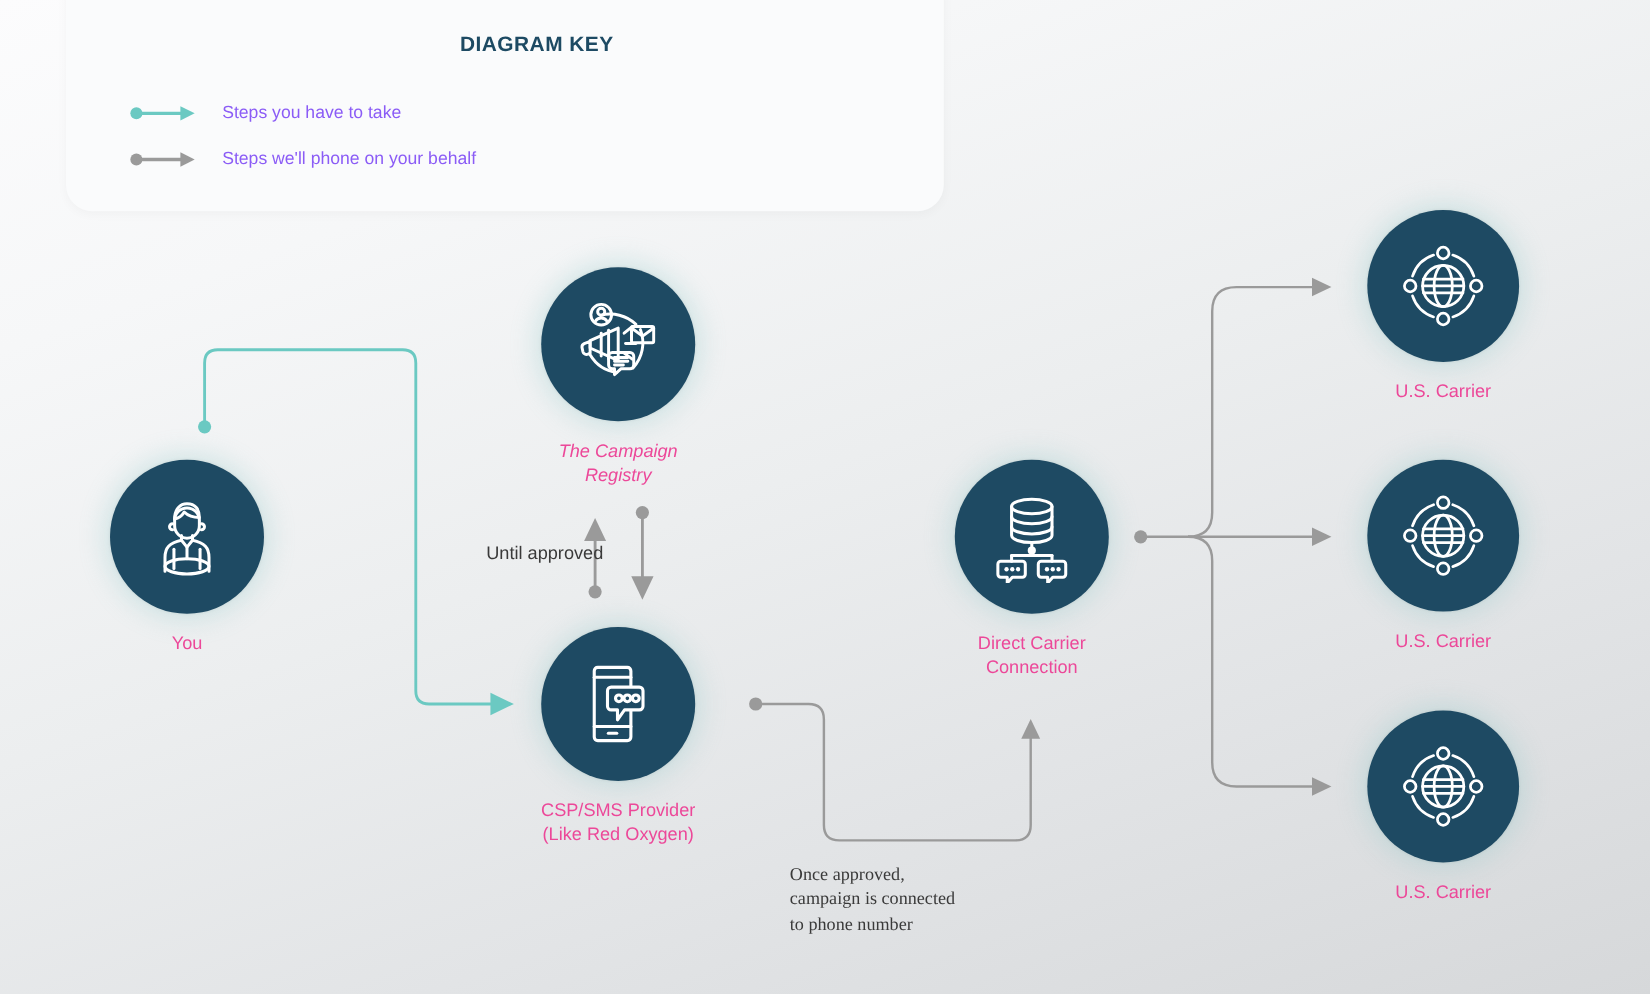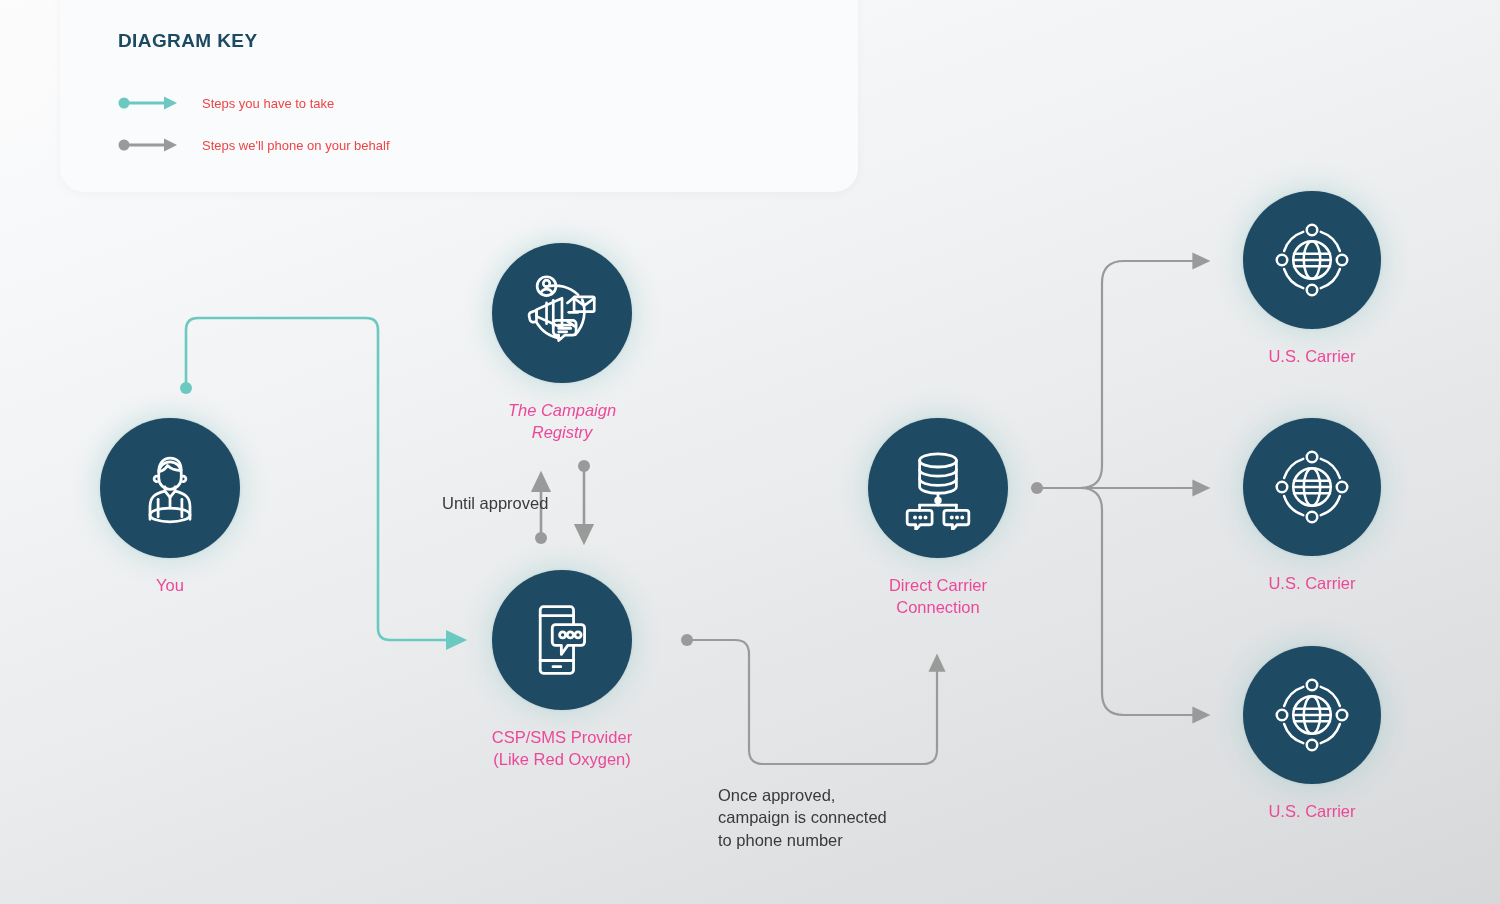--- a/index.html
+++ b/index.html
@@ -22,24 +22,25 @@
     border-radius:0 0 24px 24px;
     box-shadow:0 2px 10px rgba(0,0,0,0.035);
     padding:70px 0 0 58px;
   }
   #legend-title {
     font-size:19px;
     font-weight:bold;
     letter-spacing:0.4px;
     color:#1d4a63;
     margin-bottom:30px;
+    text-align:center;
   }
   .legend-row { display:flex; align-items:center; height:42px; }
   .legend-arrow { width:62px; height:16px; flex:0 0 62px; }
-  .legend-label { font-size:13px; color:#ef4444; margin-left:22px; }
+  .legend-label { font-size:16px; color:#8b5cf6; margin-left:22px; }
 
   
   #connectors {
     position:absolute; left:0; top:0; width:1500px; height:904px;
     pointer-events:none;
   }
 
   
   .node { position:absolute; text-align:center; }
   .node-circle {
@@ -235,21 +236,21 @@
         <circle cx="42.5" cy="54.5" r="1.5" fill="#ffffff" stroke="none"></circle>
         <circle cx="46.5" cy="54.5" r="1.5" fill="#ffffff" stroke="none"></circle>
         <circle cx="50.5" cy="54.5" r="1.5" fill="#ffffff" stroke="none"></circle>
       </g>
     </svg>
   </div>
   <div class="node-label">Direct Carrier
 Connection</div>
 </div>
 
-<div class="annotation" style="left:718px; top:784px; width:240px;">Once approved,
+<div class="annotation" style="left:718px; top:784px; width:240px;font-family:Liberation Serif, serif;">Once approved,
 campaign is connected
 to phone number</div>
 
 <div class="node" style="left:1192px; top:191px; width:240px;">
   <div class="node-circle sm">
     <svg width="80" height="80" viewBox="0 0 64 64">
       <g fill="none" stroke="#ffffff" stroke-width="2" stroke-linecap="round" stroke-linejoin="round">
         <circle cx="32" cy="32" r="15"></circle>
         <ellipse cx="32" cy="32" rx="6.6" ry="15"></ellipse>
         <path d="M17.6 27 h28.8 M17.6 37 h28.8 M17 32 h30"></path>

